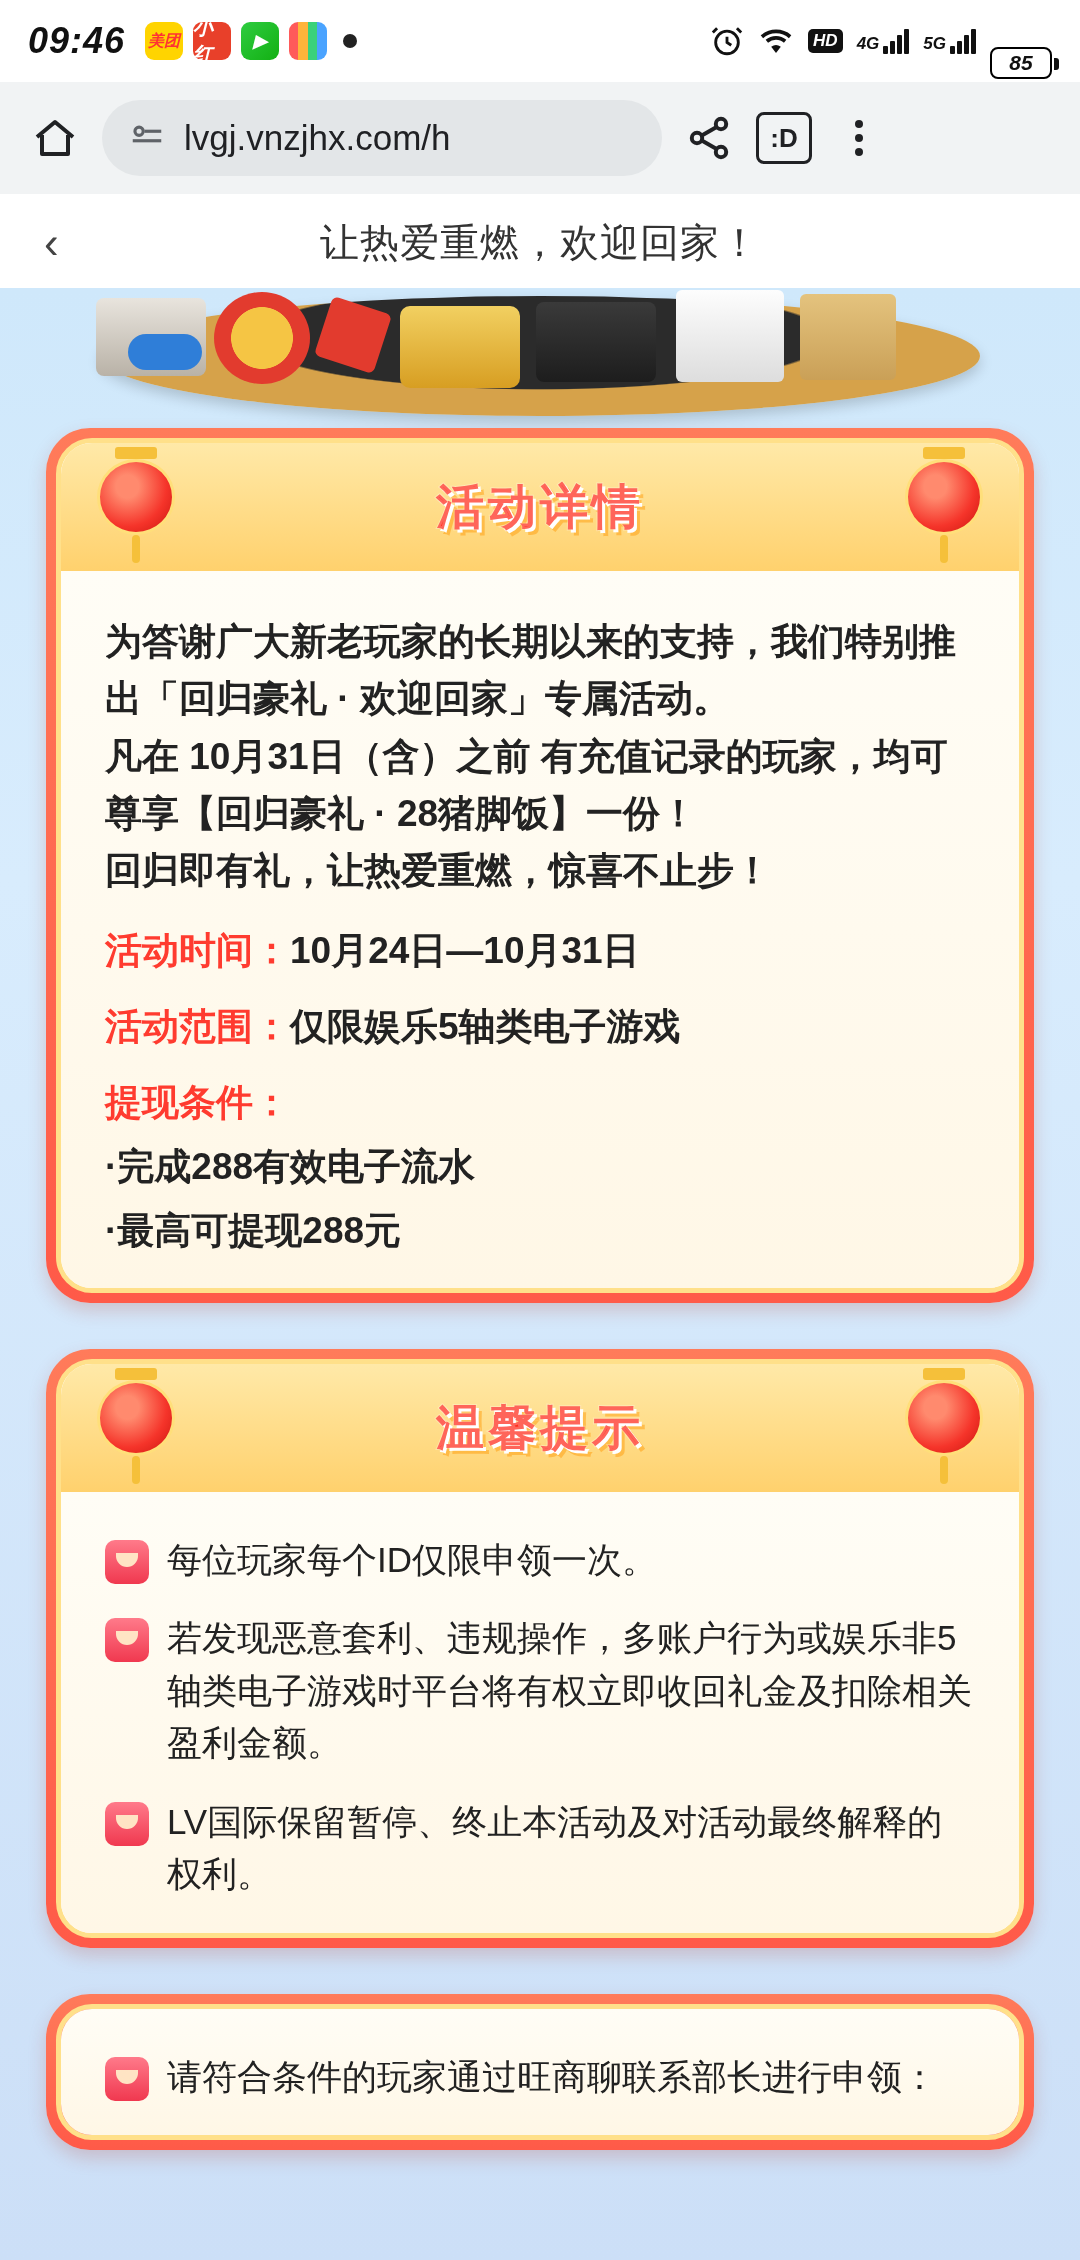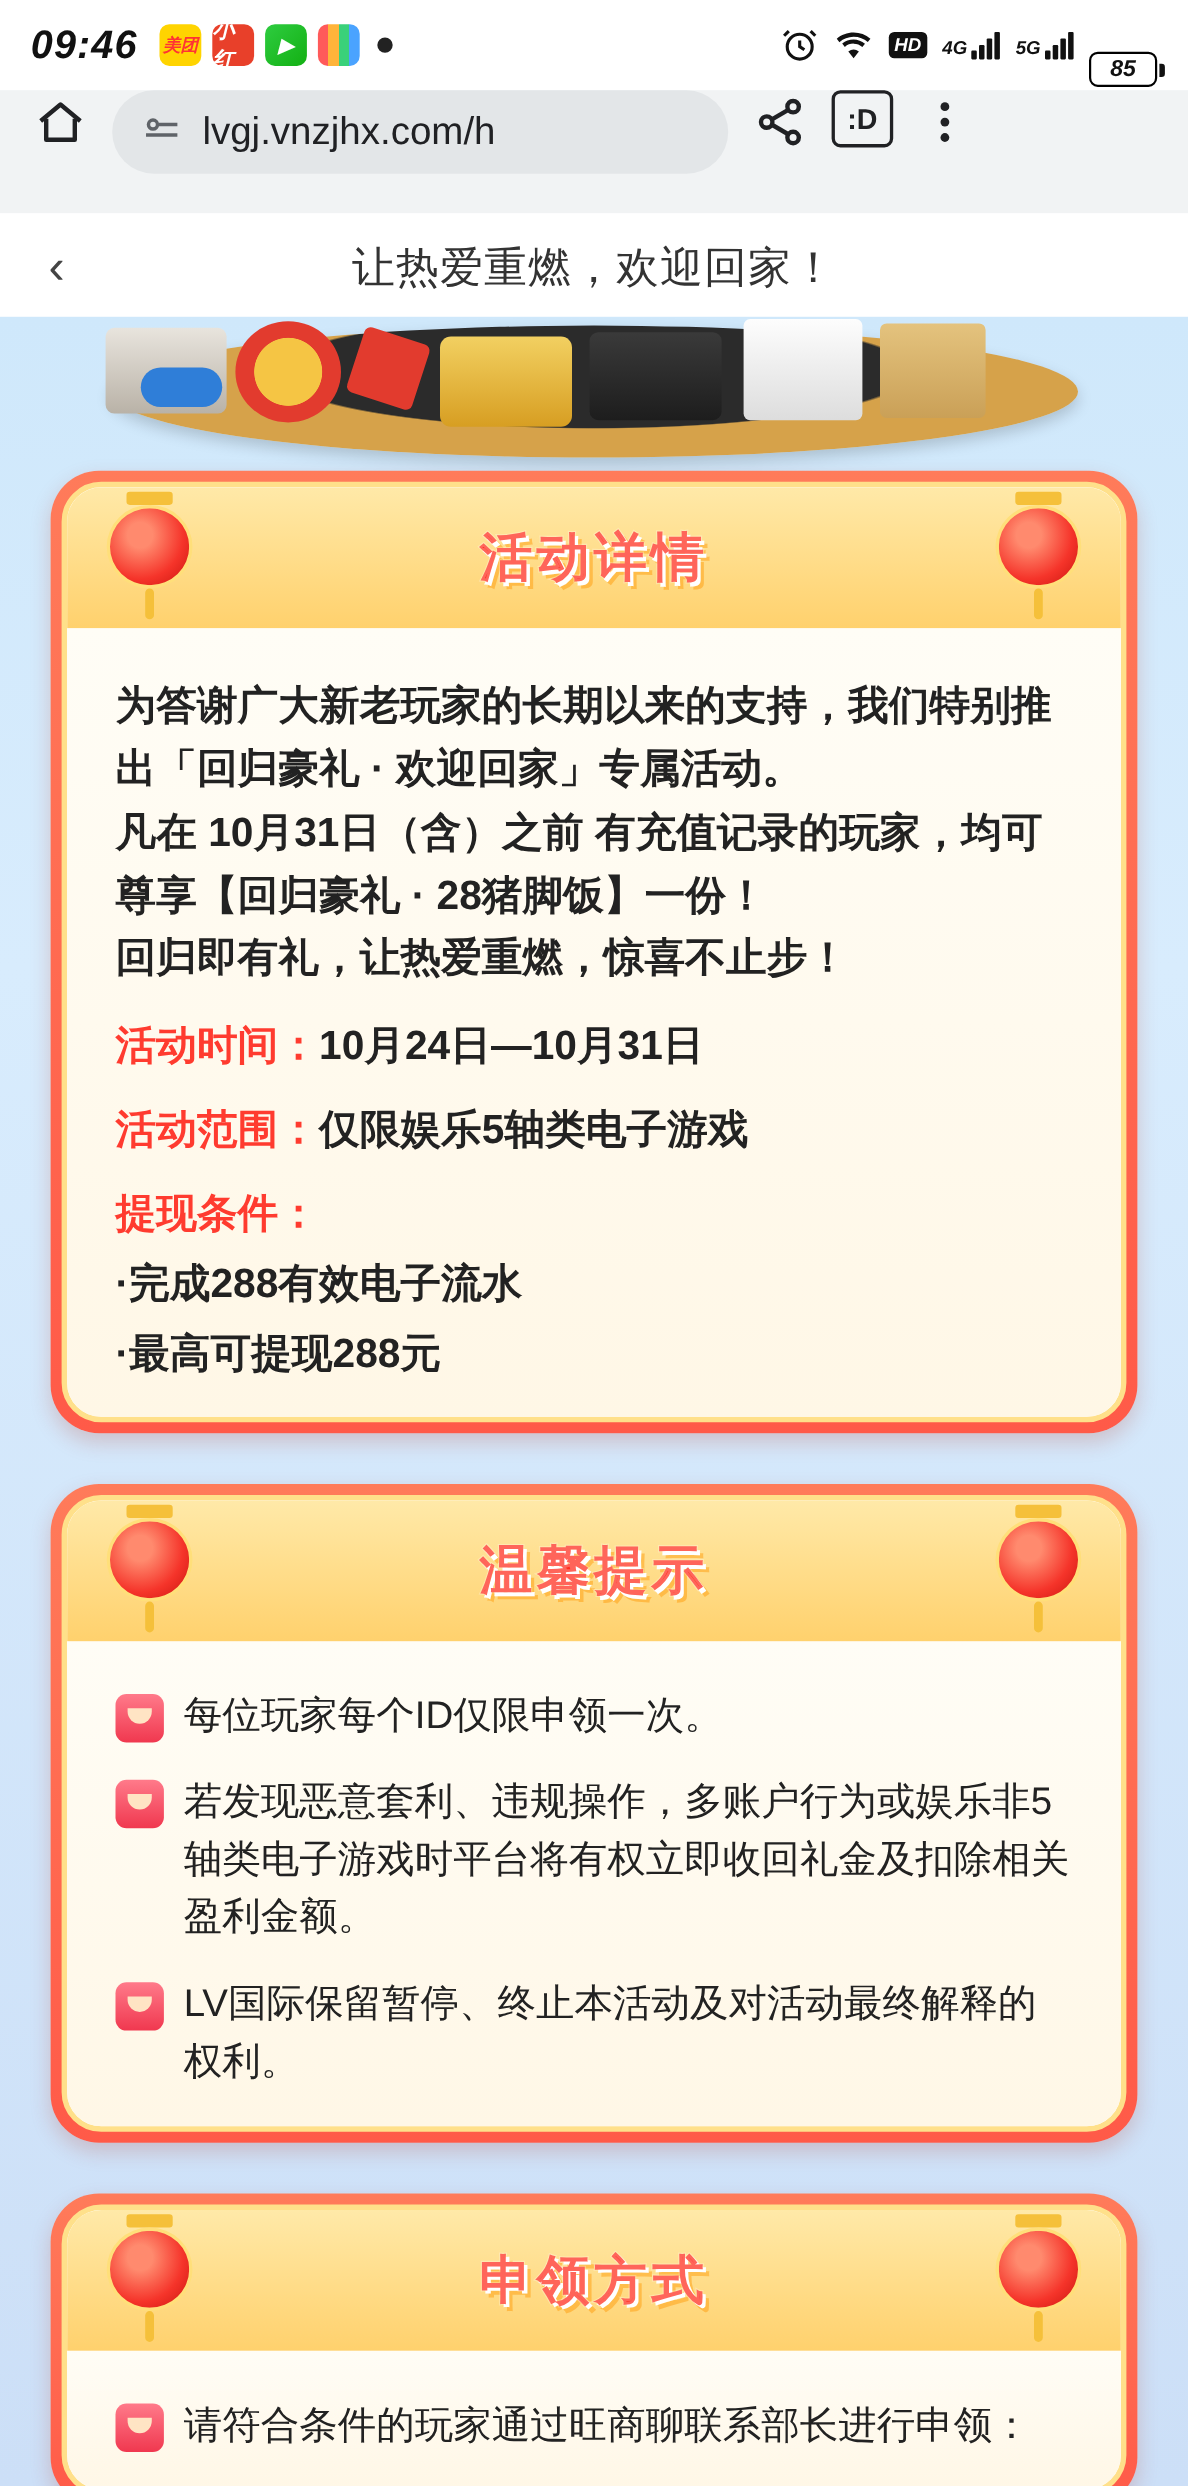--- a/index.html
+++ b/index.html
@@ -71,21 +71,21 @@
   .hdtag {
     font-size: 17px; font-weight: bold; color: #fff; background:#111;
     border-radius: 5px; padding: 2px 5px;
   }
 
   
   .browserbar {
     height: 112px;
     background: #f1f3f4;
     display: flex;
-    align-items: flex-start;
+    align-items: center;
     padding: 0 26px;
     gap: 18px;
   }
   .omnibox {
     flex: 1;
     height: 76px;
     background: #e3e6e8;
     border-radius: 38px;
     display: flex;
     align-items: center;
@@ -413,33 +413,20 @@
         <div class="noteline">
           <span class="note-ico"></span>
           <span>LV国际保留暂停、终止本活动及对活动最终解释的权利。</span>
         </div>
       </div>
     </div>
   </div>
 
   <div class="panel">
     <div class="panel-inner">
-      <div class="panel-head">
-        <div class="lantern left">
-          <div class="cap"></div>
-            <div class="body"></div>
-            <div class="tassel"></div>
-        </div>
-        <div class="panel-title">申领方式</div>
-        <div class="lantern right">
-          <div class="cap"></div>
-            <div class="body"></div>
-            <div class="tassel"></div>
-        </div>
-      </div>
       <div class="panel-body">
         <div class="noteline">
           <span class="note-ico"></span>
           <span>请符合条件的玩家通过旺商聊联系部长进行申领：</span>
         </div>
 
       </div>
     </div>
   </div>
 

